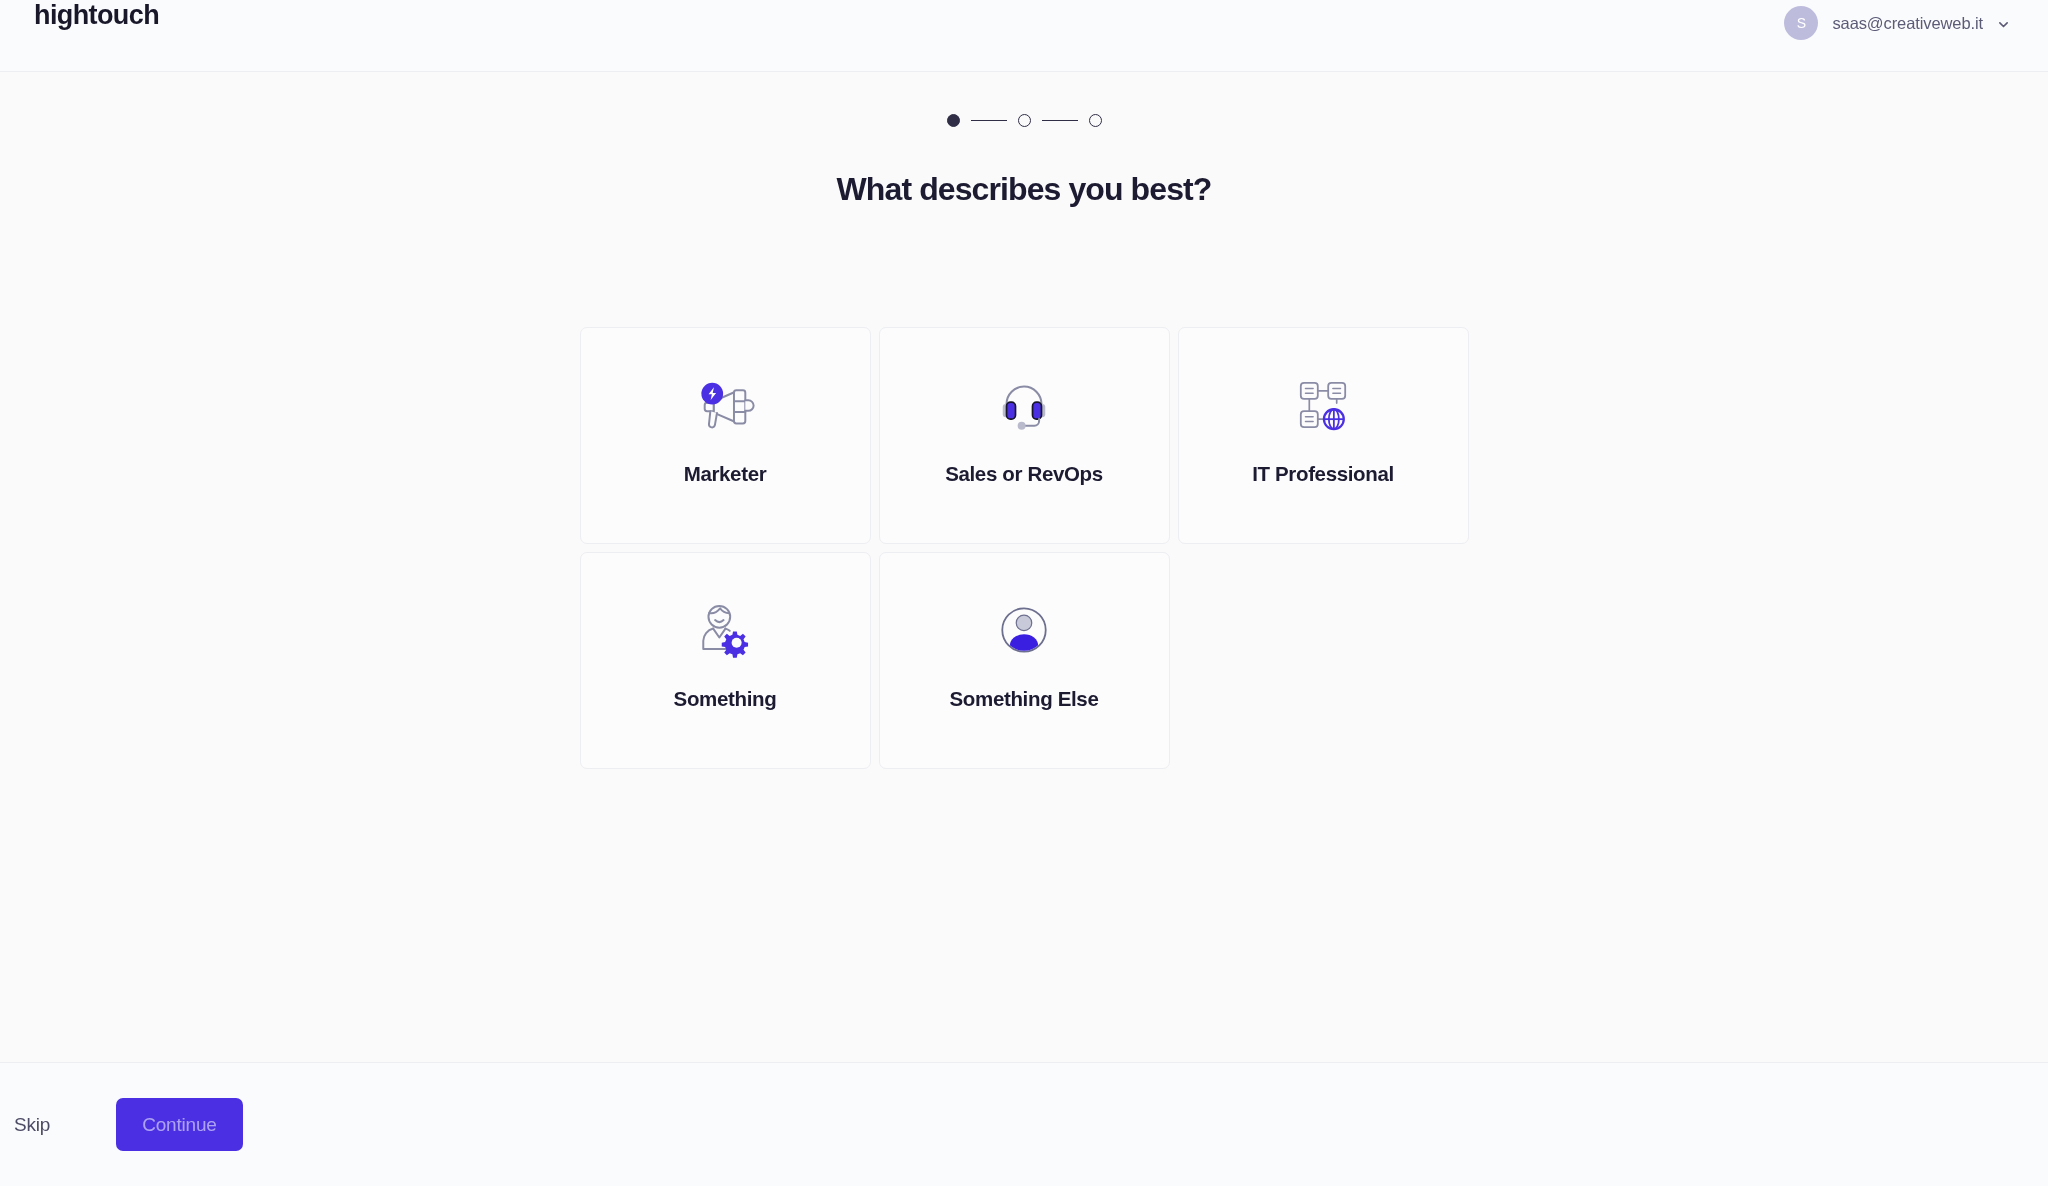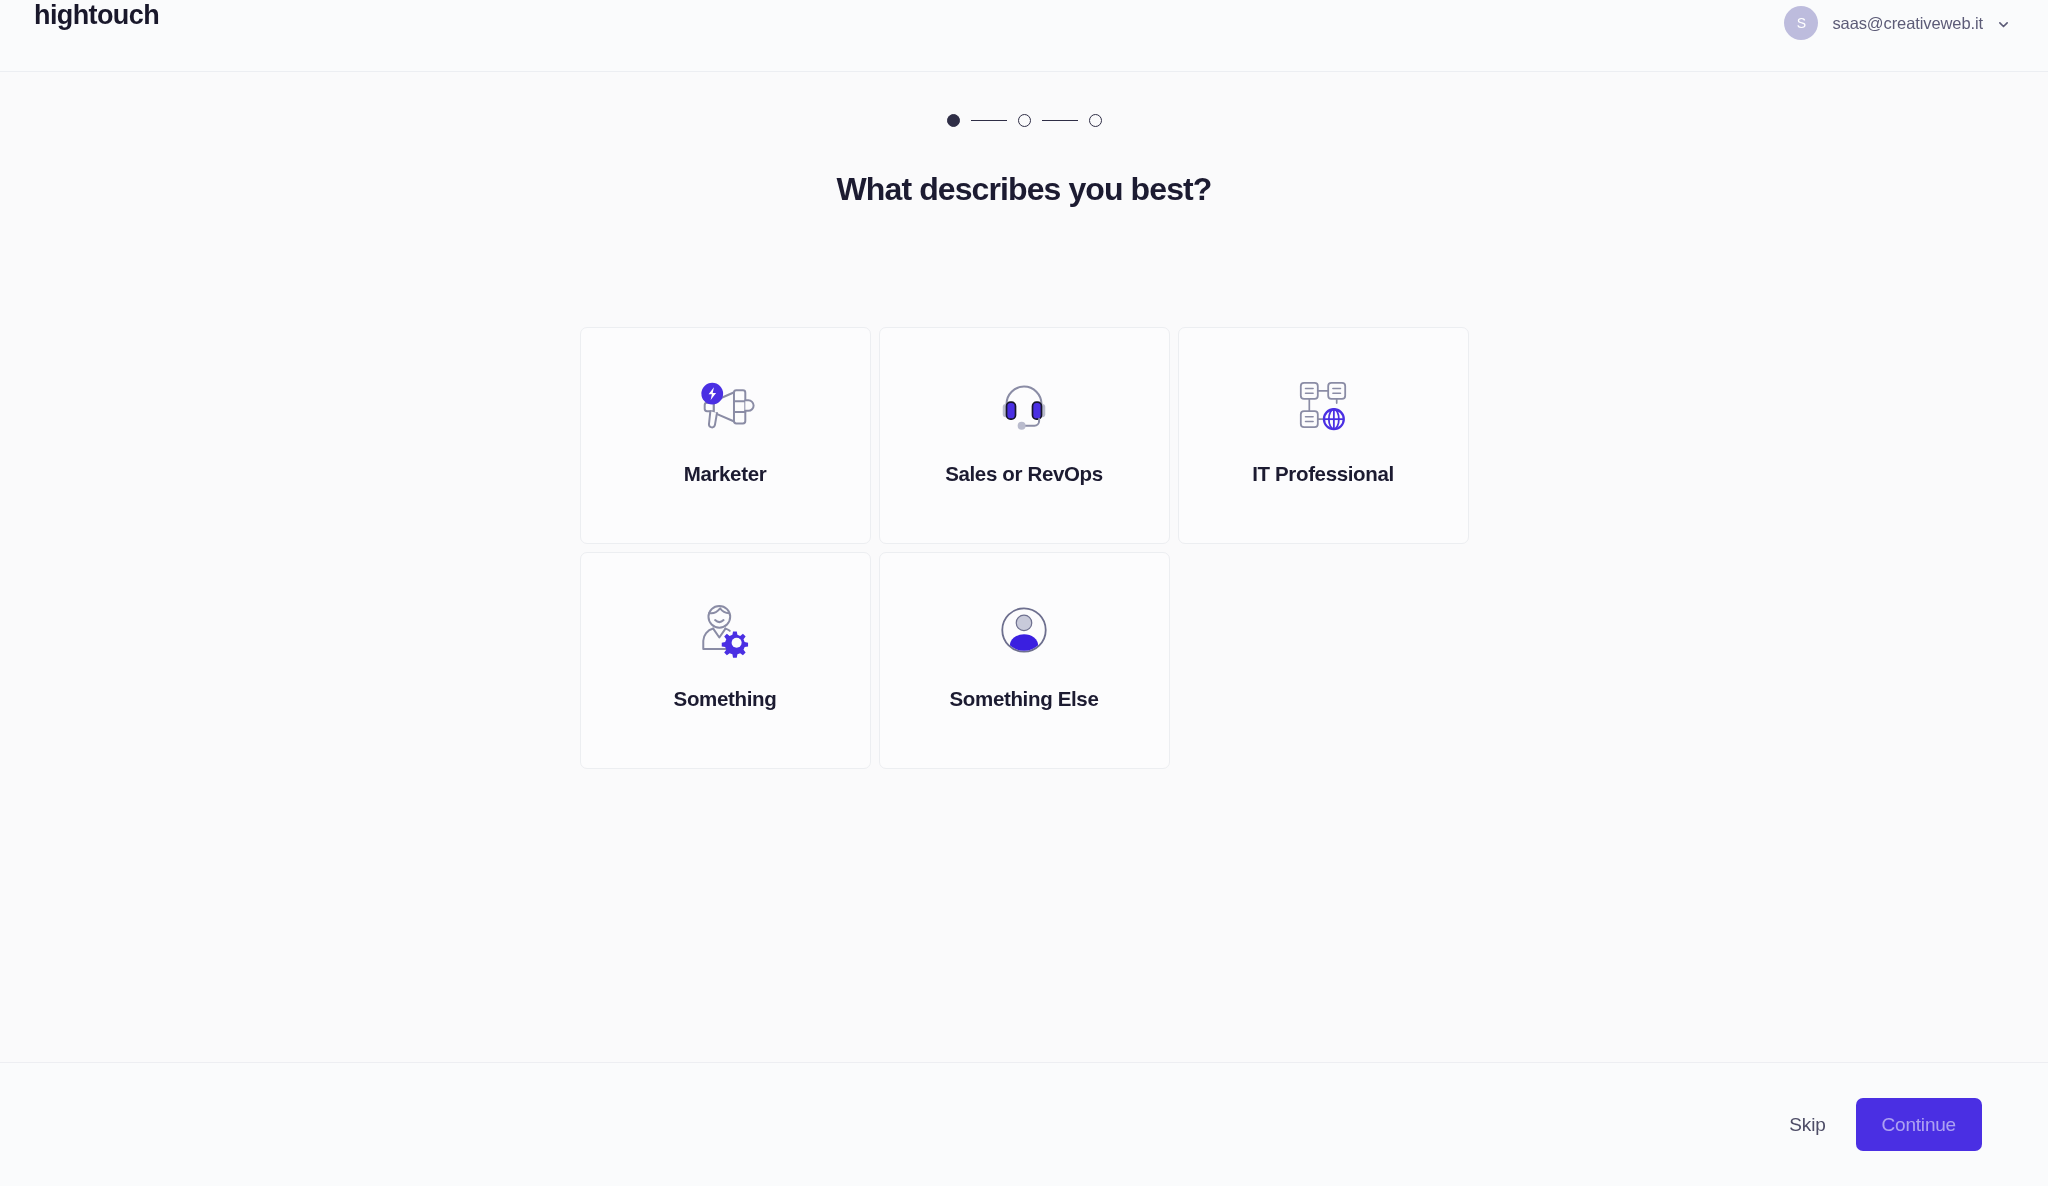--- a/index.html
+++ b/index.html
@@ -171,23 +171,23 @@
   }
 
   
   .footer {
     flex: 0 0 124px;
     height: 124px;
     border-top: 1px solid #edeef2;
     background: #fafbfc;
     display: flex;
     align-items: center;
-    justify-content: flex-end;
+    justify-content: flex-start;
     padding-right: 66px;
-    gap: 16px;
+    gap: 52px;
   }
 
   .skip-btn {
     font-size: 19px;
     font-weight: 500;
     color: #4d4c66;
     background: transparent;
     border: none;
     padding: 12px 14px;
     cursor: pointer;

